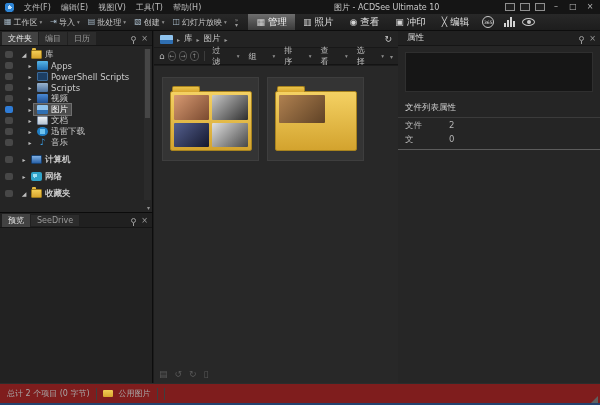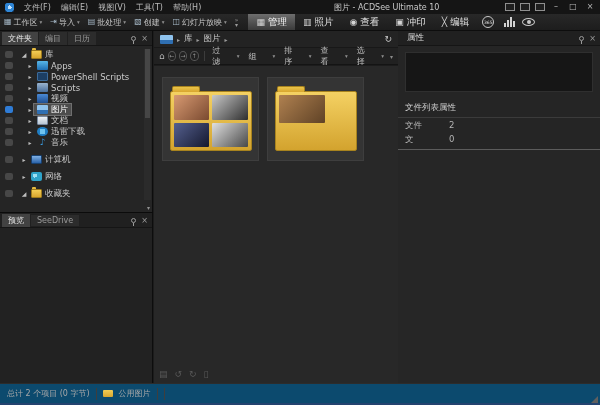--- a/index.html
+++ b/index.html
@@ -46,21 +46,21 @@
   .left-col{position:absolute;top:31px;left:0;width:153px;bottom:22px;}
   .folders-panel{position:absolute;top:0;left:0;right:0;height:181px;background:#252525;border-right:1px solid #0d0d0d;}
   .tree{position:relative;padding-top:3px;font-size:8.5px;color:#c9c9c9;}
   .trow{display:flex;align-items:center;height:11px;padding-left:20px;position:relative;}
   .trow .marker{position:absolute;left:5px;top:2px;width:8px;height:7px;background:#474747;border-radius:2px;}
   .trow.sel .marker{background:#2f7cd6;}
   .arr{width:8px;text-align:center;font-size:6px;color:#bdbdbd;flex:none;}
   .rb{display:flex;align-items:center;gap:3px;padding:0 3px;height:11px;}
   .trow.sel .rb{background:#4d4d4d;outline:1px solid #6f6f6f;color:#fff;}
   .trow.child{padding-left:26px;}
-  .trow.group{margin-top:6px;}
+  .trow.group{margin-top:6px;font-weight:bold;}
   .ico{width:11px;height:9px;border-radius:1px;flex:none;}
   .i-folder{background:linear-gradient(#f2cd55,#d8a62f);border:1px solid #9c7a1d;position:relative;}
   .i-folder::before{content:"";position:absolute;top:-3px;left:0;width:4px;height:2px;background:#e4ba3f;border-radius:1px 1px 0 0;}
   .i-apps{background:linear-gradient(#58b7e8,#1f6fb4);}
   .i-ps{background:#1c3e63;border:1px solid #3b6a9a;}
   .i-scripts{background:linear-gradient(#9ab4cf,#4a6f9c);}
   .i-video{background:linear-gradient(#4a8ad6,#1f4f92);}
   .i-pic{background:linear-gradient(#8fc3ee 0 50%,#2f6fb2 50%);}
   .i-doc{background:linear-gradient(#eef2f6,#b9c6d4);border:1px solid #7a8aa0;}
   .i-thunder{background:radial-gradient(circle,#6fc4f0 0 40%,#1f7ec4 41%);border-radius:50%;}
@@ -103,21 +103,21 @@
   .list-bottom-icons{position:absolute;left:5px;bottom:4px;display:flex;gap:7px;color:#585858;font-size:9px;}
   
   .right-col{position:absolute;top:31px;left:398px;right:0;bottom:22px;background:#262626;}
   .props-panel{background:#252525;border-bottom:1px solid #5c5c5c;padding-bottom:3px;}
   .props-title{font-size:8.5px;color:#d8d8d8;padding-left:7px;}
   .propbox{margin:6px 7px 8px 7px;height:40px;background:#161616;border:1px solid #2f2f2f;}
   .prop-section{padding:2px 7px 3px 7px;font-size:8.5px;color:#cfcfcf;border-bottom:1px solid #3b3b3b;}
   .prop-row{display:flex;font-size:8.5px;color:#b5b5b5;padding:2px 7px 0 7px;}
   .prop-row .pl{width:44px;}
   
-  .statusbar{position:absolute;left:0;right:0;bottom:2px;height:20px;background:#0c4a6e;
+  .statusbar{position:absolute;left:0;right:0;bottom:2px;height:20px;background:#7f1d1d;
     border-top:1px solid #2c2c2c;display:flex;align-items:center;gap:6px;padding:0 7px;
     font-size:8px;color:#a8a8a8;}
   .sdiv{width:1px;height:12px;background:#3e3e3e;}
   .sfolder{width:10px;height:7px;border-radius:1px;background:linear-gradient(#f2cd55,#d8a62f);}
   .grip{position:absolute;right:2px;bottom:2px;width:0;height:0;border-left:7px solid transparent;border-bottom:7px solid #5f5f5f;}
   .bottom-edge{position:absolute;left:0;right:0;bottom:0;height:2px;background:#24436f;}
 </style>
 </head>
 <body>
 

